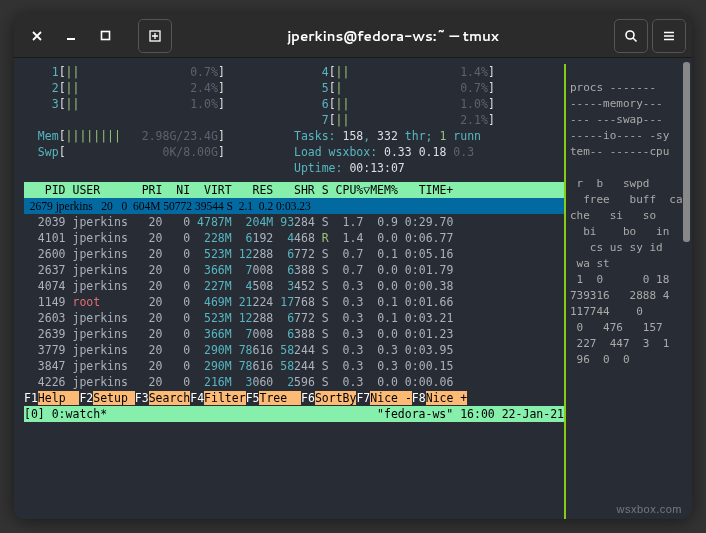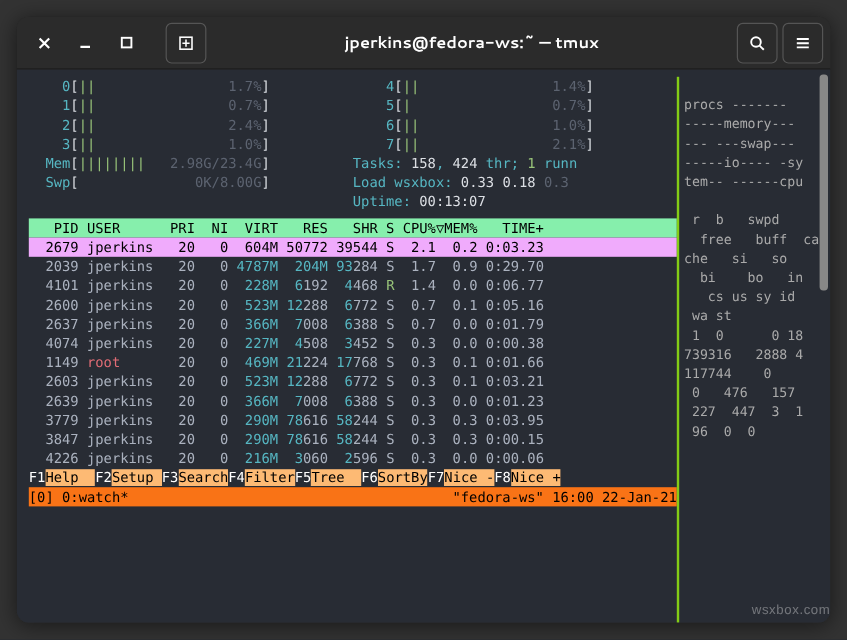--- a/index.html
+++ b/index.html
@@ -78,43 +78,43 @@
     .white { color: #dcdfe4; }
     .bar-green { color: #98c379; }
     .header-row {
       background: #86efac;
       color: #000;
       white-space: pre;
       margin-top: 6px;
     }
     .proc-table { }
     .proc-row { white-space: pre; }
-    .proc-row.highlight { background: #f0abfc; color: #000; }
+    .proc-row.highlight { background: #0369a1; color: #000; font-family: Liberation Serif, serif; }
     .fkeys { white-space: pre; }
     .fkey-lbl { color: #fff; }
     .fkey-act { background: #fdba74; color: #000; }
     .tmux-status {
-      background: #f97316;
+      background: #86efac;
       color: #000;
       display: flex;
       white-space: pre;
       font-size: 11.5px;
     }
     .tmux-left { }
     .tmux-right { margin-left: auto; }
     .scrollbar {
       position: absolute;
       right: 2px; top: 4px;
       width: 7px; height: 180px;
       background: #888;
       border-radius: 3px;
     }
     .watermark {
       position: absolute;
-      right: 14px; bottom: 18px;
+      right: 24px; bottom: 18px;
       color: rgba(255,255,255,0.35);
       font-family: sans-serif;
       font-size: 11px;
       letter-spacing: 0.5px;
     }
     svg { display:block; }
   </style>
 </head>
 <body>
 
@@ -158,40 +158,39 @@
     </div>
   </div>
 
   <div class="terminal">
     <div class="scrollbar"></div>
     <div class="terminal-body">
       <div class="left-pane">
 
         <div class="meters">
           <div class="meter-col" id="cpu-left">
-              <div class="meter-line"><span class="cyan">    0</span><span class="white">[</span><span class="bar-green">||</span><span class="dim">                1.7%</span><span class="white">]</span></div>
               <div class="meter-line"><span class="cyan">    1</span><span class="white">[</span><span class="bar-green">||</span><span class="dim">                0.7%</span><span class="white">]</span></div>
               <div class="meter-line"><span class="cyan">    2</span><span class="white">[</span><span class="bar-green">||</span><span class="dim">                2.4%</span><span class="white">]</span></div>
               <div class="meter-line"><span class="cyan">    3</span><span class="white">[</span><span class="bar-green">||</span><span class="dim">                1.0%</span><span class="white">]</span></div>
             </div>
           <div class="meter-col" id="cpu-right">
               <div class="meter-line"><span class="cyan">    4</span><span class="white">[</span><span class="bar-green">||</span><span class="dim">                1.4%</span><span class="white">]</span></div>
               <div class="meter-line"><span class="cyan">    5</span><span class="white">[</span><span class="bar-green">|</span><span class="dim">                 0.7%</span><span class="white">]</span></div>
               <div class="meter-line"><span class="cyan">    6</span><span class="white">[</span><span class="bar-green">||</span><span class="dim">                1.0%</span><span class="white">]</span></div>
               <div class="meter-line"><span class="cyan">    7</span><span class="white">[</span><span class="bar-green">||</span><span class="dim">                2.1%</span><span class="white">]</span></div>
             </div>
         </div>
 
         <div class="meters">
           <div class="meter-col">
             <div class="meter-line"><span class="cyan">  Mem</span><span class="white">[</span><span class="bar-green">||||||||</span><span class="dim" id="mem-pad">   </span><span class="dim">2.98G/23.4G</span><span class="white">]</span></div>
             <div class="meter-line"><span class="cyan">  Swp</span><span class="white">[</span><span class="dim" id="swp-pad">              </span><span class="dim">0K/8.00G</span><span class="white">]</span></div>
           </div>
           <div class="meter-col">
-            <div class="meter-line"><span class="cyan">Tasks: </span><span class="white">158</span><span class="cyan">, </span><span class="white">424</span><span class="cyan"> thr; </span><span class="green">1</span><span class="cyan"> runn</span></div>
+            <div class="meter-line"><span class="cyan">Tasks: </span><span class="white">158</span><span class="cyan">, </span><span class="white">332</span><span class="cyan"> thr; </span><span class="green">1</span><span class="cyan"> runn</span></div>
             <div class="meter-line"><span class="cyan">Load wsxbox: </span><span class="white">0.33</span> <span class="white">0.18</span> <span class="dim">0.3</span></div>
             <div class="meter-line"><span class="cyan">Uptime: </span><span class="white">00:13:07</span></div>
           </div>
         </div>
 
         <div class="header-row">   PID USER      PRI  NI  VIRT   RES   SHR S CPU%▽MEM%   TIME+</div>
         <div class="proc-table" id="proc-table">
             <div class="proc-row highlight">  2679 jperkins   20   0  604M 50772 39544 S  2.1  0.2 0:03.23</div>
             <div class="proc-row">  2039 jperkins   20   0 <span class="cyan">4787M</span>  <span class="cyan">204M</span> <span class="cyan">93</span>284 S  1.7  0.9 0:29.70</div>
             <div class="proc-row">  4101 jperkins   20   0 <span class="cyan"> 228M</span>  <span class="cyan">6</span>192  <span class="cyan">4</span>468 <span class="green">R</span>  1.4  0.0 0:06.77</div>

